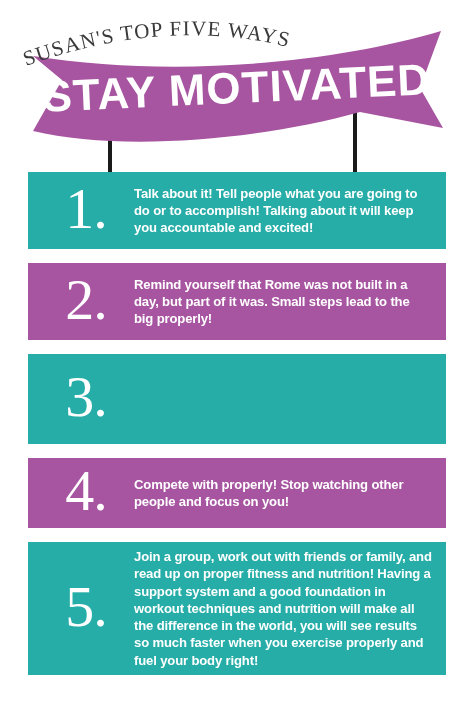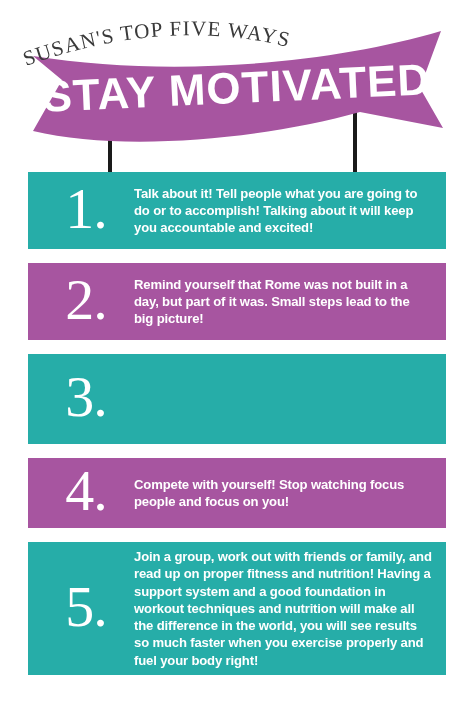--- a/index.html
+++ b/index.html
@@ -121,30 +121,30 @@
 
 <div class="tips">
 
   <div class="tip teal" style="height:77px;">
     <div class="tip-number">1.</div>
     <div class="tip-text">Talk about it! Tell people what you are going to do or  to accomplish! Talking about it will keep you accountable and excited!</div>
   </div>
 
   <div class="tip purple" style="height:77px;">
     <div class="tip-number">2.</div>
-    <div class="tip-text">Remind yourself that Rome was not built in a day, but part of it was. Small steps lead to the big picture!</div>
+    <div class="tip-text">Remind yourself that Rome was not built in a day, but part of it was. Small steps lead to the big properly!</div>
   </div>
 
   <div class="tip teal" style="height:90px;">
     <div class="tip-number">3.</div>
   </div>
 
   <div class="tip purple" style="height:70px;">
     <div class="tip-number">4.</div>
-    <div class="tip-text">Compete with yourself! Stop watching focus people and focus on you!</div>
+    <div class="tip-text">Compete with properly! Stop watching other people and focus on you!</div>
   </div>
 
   <div class="tip teal" style="height:133px;">
     <div class="tip-number">5.</div>
     <div class="tip-text">Join a group, work out with friends or family, and read up on proper fitness and nutrition! Having a support system and a good foundation in workout techniques and nutrition will make all the difference in the world, you will see results so much faster when you exercise properly and fuel your body right!</div>
   </div>
 
 </div>
 
 </body></html>

